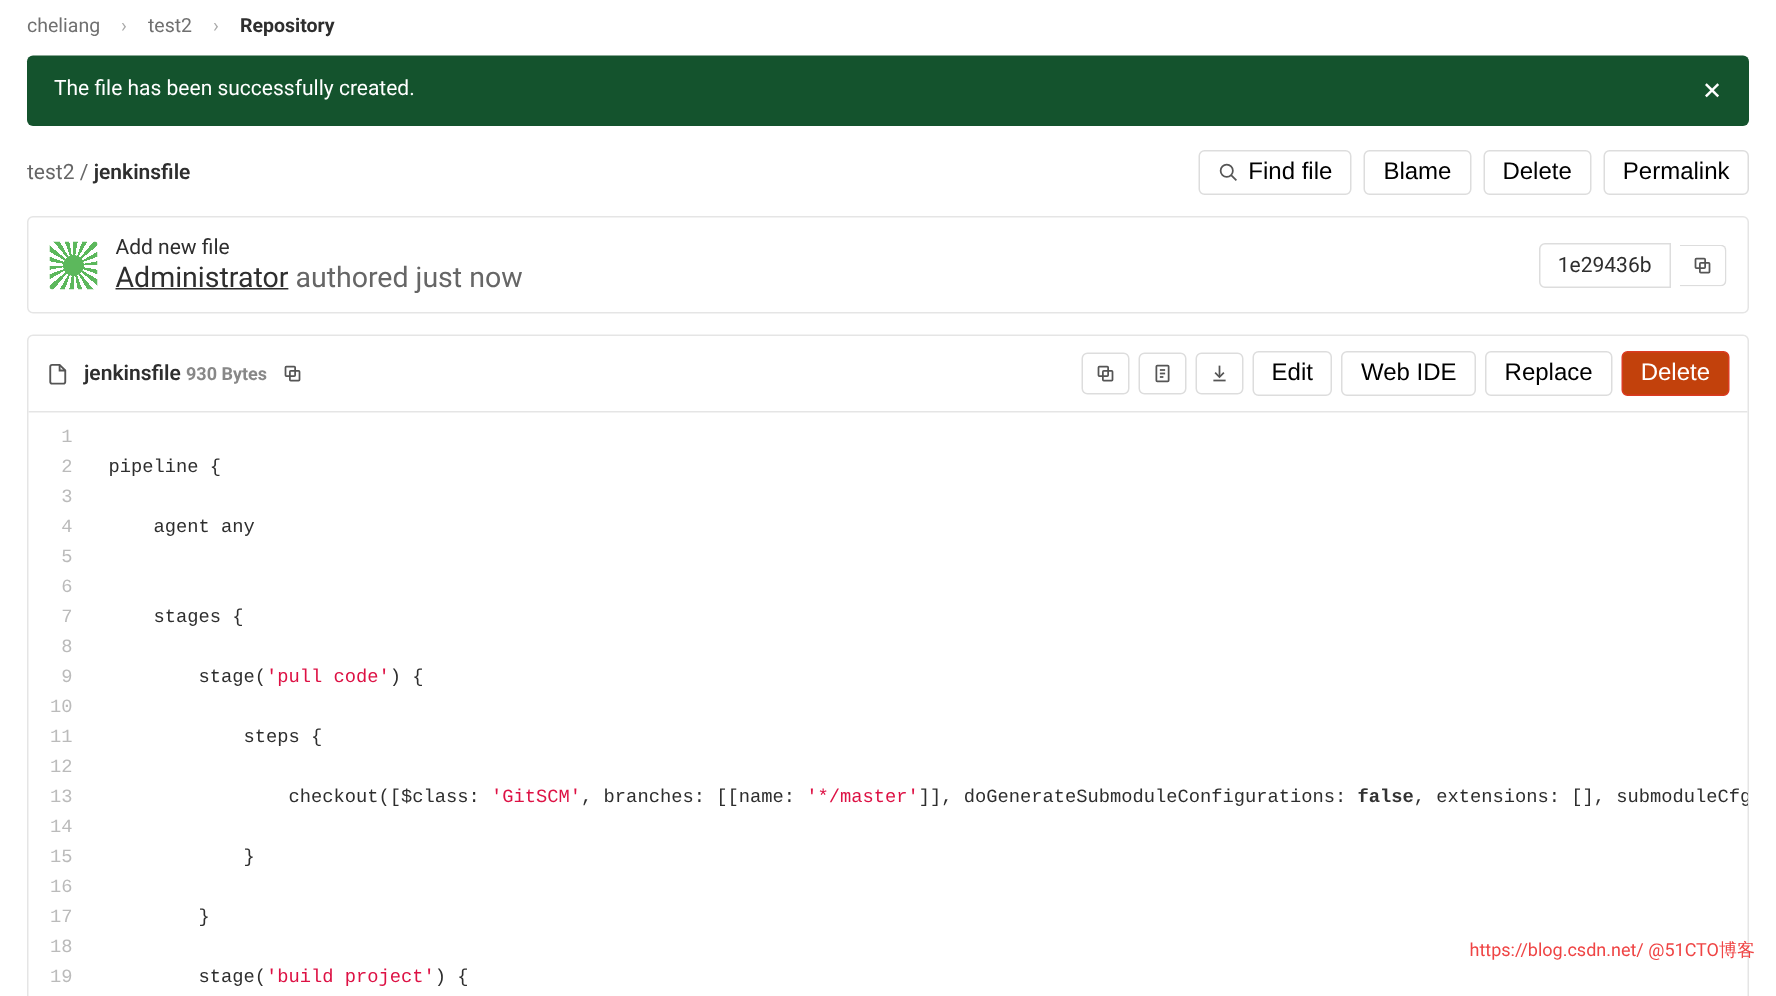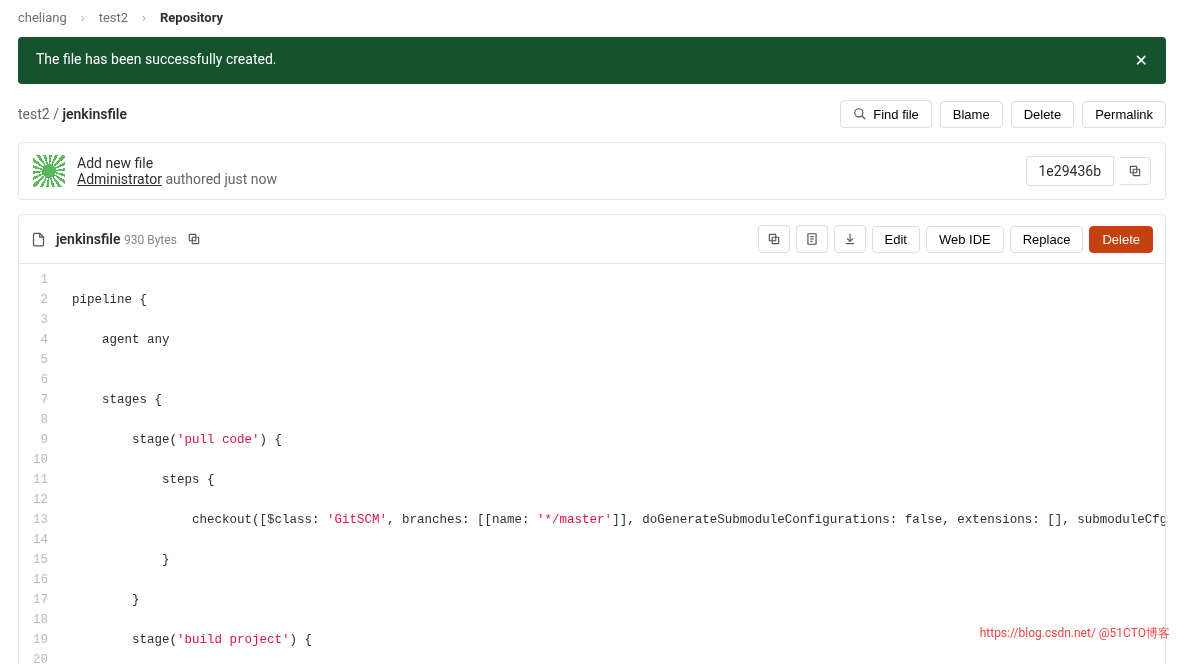--- a/index.html
+++ b/index.html
@@ -10,43 +10,43 @@
   .breadcrumbs .sep { color: #aaa; }
   .breadcrumbs .current { color: #2e2e2e; font-weight:700;}
   .alert { background: #14532d; color: #fff; padding: 14px 18px; border-radius:4px; display:flex; justify-content:space-between; align-items:flex-start; margin-bottom:16px;}
   .alert .close { cursor:pointer; font-size:16px;}
   .topbar { display:flex; align-items:center; gap:8px; margin-bottom:14px;}
   .branch-select { border:1px solid #ddd; border-radius:4px; padding:6px 26px 6px 10px; min-width:140px; background:#fff; position:relative;}
   .branch-select::after { content:""; position:absolute; right:10px; top:50%; width:0;height:0;border-left:4px solid transparent;border-right:4px solid transparent;border-top:5px solid #888; transform:translateY(-50%);}
   .path { color:#666;}
   .path .file { font-weight:600; color:#2e2e2e;}
   .spacer { flex:1; }
-  .btn { border:1px solid #ddd; background:#fff; border-radius:4px; padding:6px 12px; cursor:pointer; font-size:13px; line-height:1; display:inline-flex; align-items:center; gap:6px;}
+  .btn { border:1px solid #ddd; background:#fff; border-radius:4px; padding:6px 12px; cursor:pointer; font-size:16px; line-height:1; display:inline-flex; align-items:center; gap:6px;}
   .btn.icon-only { padding:6px 8px;}
   .btn.danger { background:#c2410c; color:#fff; border-color:#db3b21;text-align:center;}
   .commit-box { border:1px solid #e5e5e5; border-radius:4px; padding:12px 14px; display:flex; align-items:center; gap:12px; margin-bottom:14px;}
   .avatar { width:32px; height:32px; background: radial-gradient(circle, #5cb85c 30%, transparent 31%), repeating-conic-gradient(#5cb85c 0 10deg, #fff 10deg 20deg); border-radius:2px;}
   .commit-info .title { font-weight:400;}
-  .commit-info .author { color:#666; font-size:14px;}
+  .commit-info .author { color:#666; font-size:19px;}
   .commit-info .author .name { text-decoration: underline; color:#2e2e2e;}
   .sha-wrap { margin-left:auto; display:flex; align-items:center; gap:6px;}
   .sha { border:1px solid #ddd; border-radius:4px 0 0 4px; padding:6px 12px;}
   .copy-btn { border:1px solid #ddd; border-left:none; border-radius:0 4px 4px 0; padding:6px 8px; cursor:pointer; background:#fff;}
   .file-panel { border:1px solid #e5e5e5; border-radius:4px;}
   .file-header { padding:10px 12px; border-bottom:1px solid #e5e5e5; display:flex; align-items:center; gap:10px;}
   .file-header .fname { font-weight:600;}
-  .file-header .fsize { color:#888; font-size:12px; font-weight:400;}
+  .file-header .fsize { color:#888; font-size:12px; font-weight:700;}
   .file-actions { margin-left:auto; display:flex; align-items:center; gap:6px;}
   .code-area { display:flex; font-family: "SFMono-Regular", Consolas, "Liberation Mono", Menlo, monospace; font-size:12.5px; line-height:1.6; overflow-x:auto;}
   .gutter { text-align:right; color:#bbb; padding:6px 8px; user-select:none;}
   .gutter div { padding:0 6px;}
   .code { padding:6px 0; white-space:pre; flex:1;}
   .code .line { padding:0 10px;}
   .tok-str { color:#d14;}
-  .tok-kw  { color:#333; font-weight:400;text-align:right;}
+  .tok-kw  { color:#333; font-weight:700;text-align:right;}
   .watermark { position:fixed; bottom:22px; right:14px; color:#ef4444; font-size:12px;}
   svg { display:block; }
 </style>
 </head>
 <body>
 
 <div class="container">
 
   <div class="breadcrumbs">
     <a>cheliang</a>

